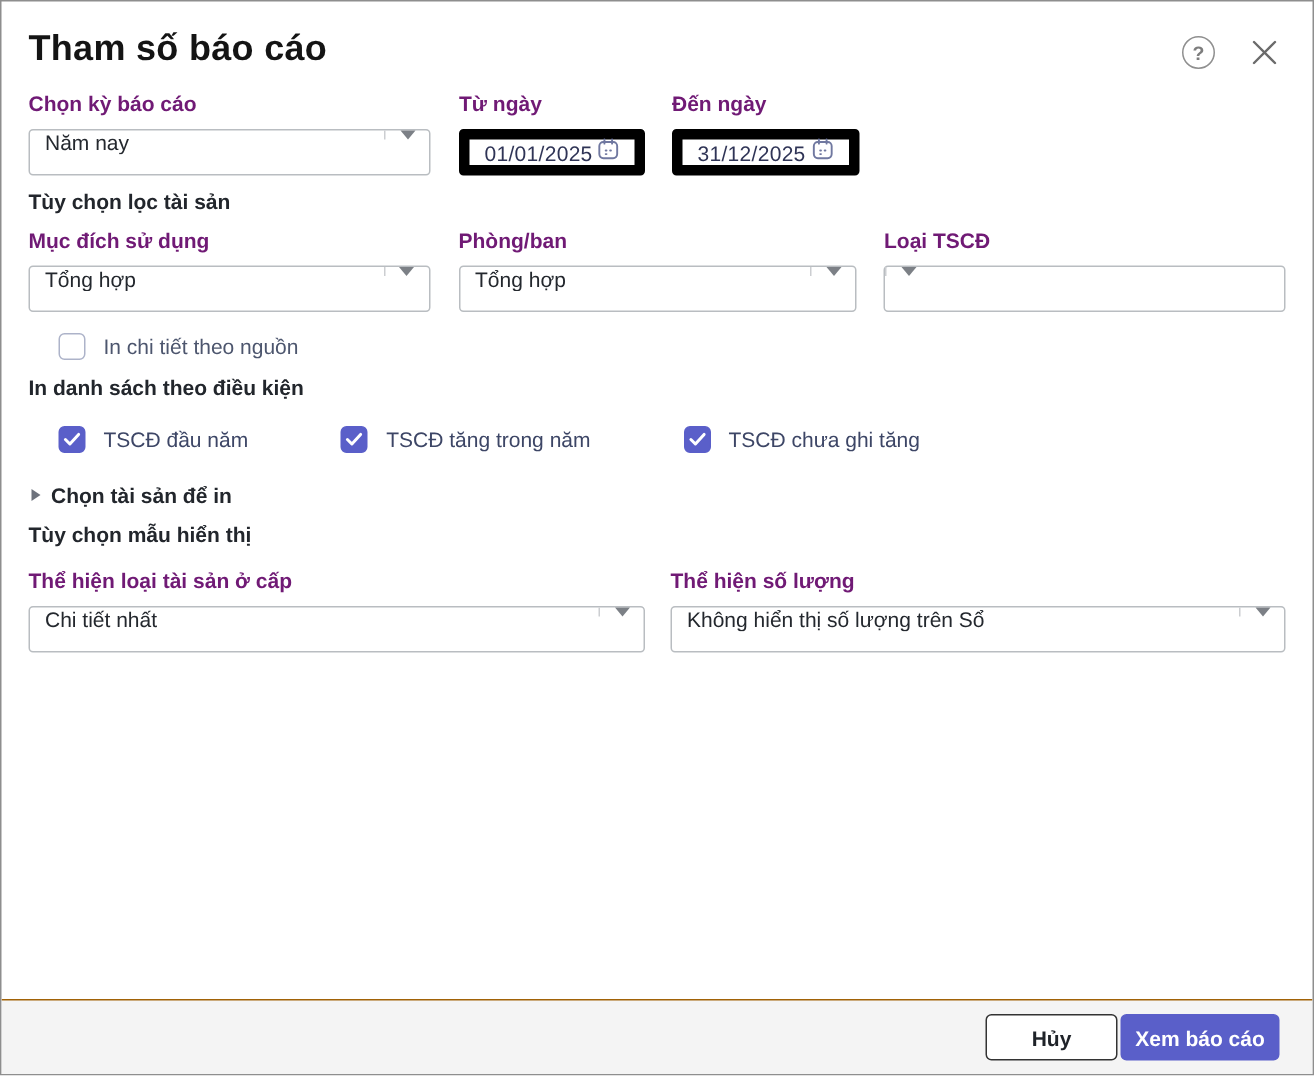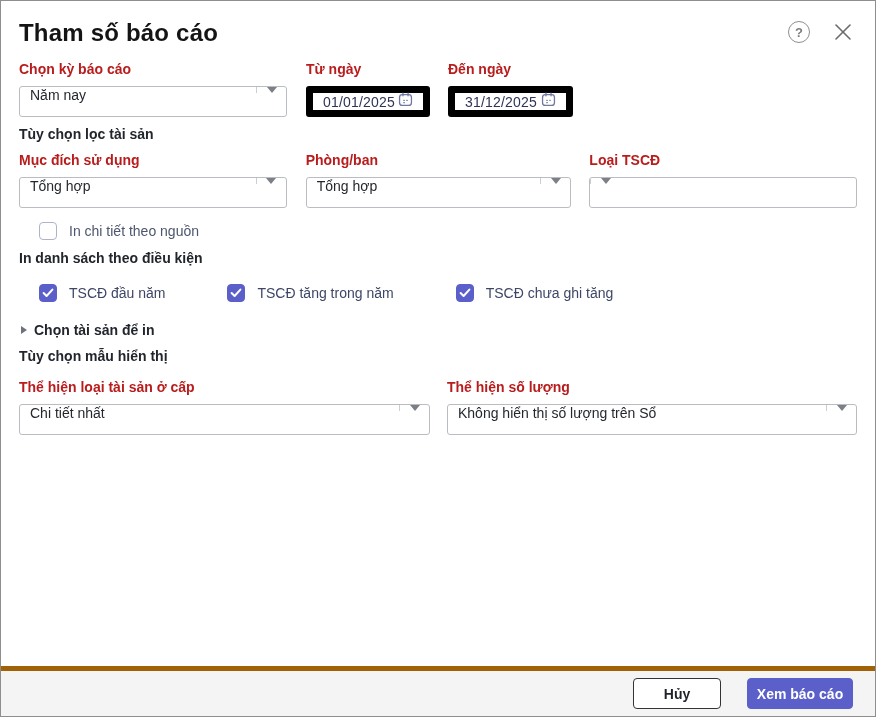--- a/index.html
+++ b/index.html
@@ -13,39 +13,39 @@
     position: relative;
     width: 876px; height: 717px;
     background: #ffffff;
     border: 1px solid #8e8e8e;
     overflow: hidden;
   }
   .content { padding: 0 18px; }
 
   
   .dlg-header {
-    display: flex; align-items: flex-start; justify-content: space-between;
+    display: flex; align-items: center; justify-content: space-between;
     margin-top: 16px;
   }
   .dlg-title {
     font-size: 24px; font-weight: 700; color: #141414;
     letter-spacing: .2px; line-height: 32px;
   }
   .header-icons { display: flex; align-items: center; gap: 22px; margin-top: 4px; margin-right: 3px; }
   .help-circle {
     width: 22px; height: 22px; border: 1.6px solid #8f8f8f; border-radius: 50%;
     display: flex; align-items: center; justify-content: center;
     font-size: 13px; font-weight: 700; color: #7d7d7d; cursor: pointer;
   }
   .close-x { width: 22px; height: 22px; cursor: pointer; display: flex; align-items: center; justify-content: center; }
 
   
   .form-row { display: flex; }
   .fcol { display: flex; flex-direction: column; }
-  .flabel { font-size: 14px; font-weight: 700; color: #b91c1c; margin-bottom: 8px; line-height: 17px; }
+  .flabel { font-size: 14px; font-weight: 700; color: #701a75; margin-bottom: 8px; line-height: 17px; }
   .section-title { font-size: 14px; font-weight: 700; color: #22262c; line-height: 17px; }
 
   .row1 { margin-top: 12px; }
   .row1 .c1 { width: 268px; margin-right: 19px; }
   .row1 .c2 { width: 124px; margin-right: 18px; }
   .row1 .c3 { width: 125px; }
 
   .sec-filter { margin-top: 9px; }
 
   .row2 { margin-top: 9px; }
@@ -106,23 +106,23 @@
     border-top: 4.5px solid transparent; border-bottom: 4.5px solid transparent;
     border-left: 6.5px solid #6d727c;
   }
   .expander-label { margin-left: 7px; font-size: 14px; font-weight: 700; color: #22262c; }
 
   .sec-display { margin-top: 10px; }
 
   
   .dlg-footer {
     position: absolute; left: 0; right: 0; bottom: 0; height: 50px;
-    background: #f4f4f4; border-top: 5px solid #a16207;
+    background: #f4f4f4; border-top: 1px solid #a16207;
     display: flex; align-items: center; justify-content: flex-end;
-    padding-right: 22px; gap: 26px;
+    padding-right: 22px; gap: 2px;
   }
   .btn {
     height: 31px; border-radius: 4px; font-size: 14px;
     display: flex; align-items: center; justify-content: center; cursor: pointer;
     font-family: inherit;
   }
   .btn-cancel {
     width: 88px; background: #ffffff; border: 1px solid #333333;
     color: #1f2329; font-weight: 600;
   }

